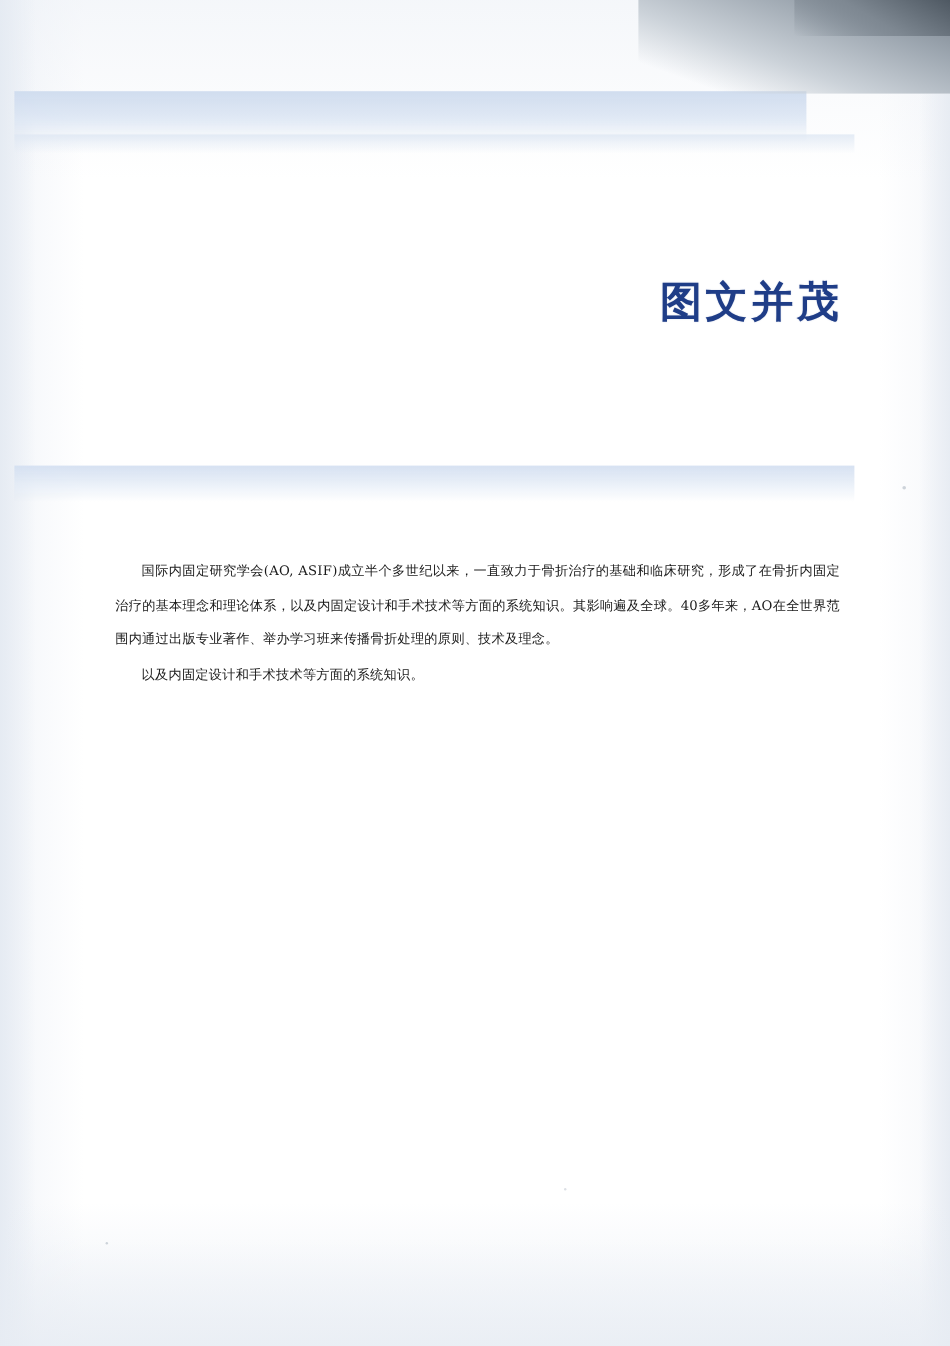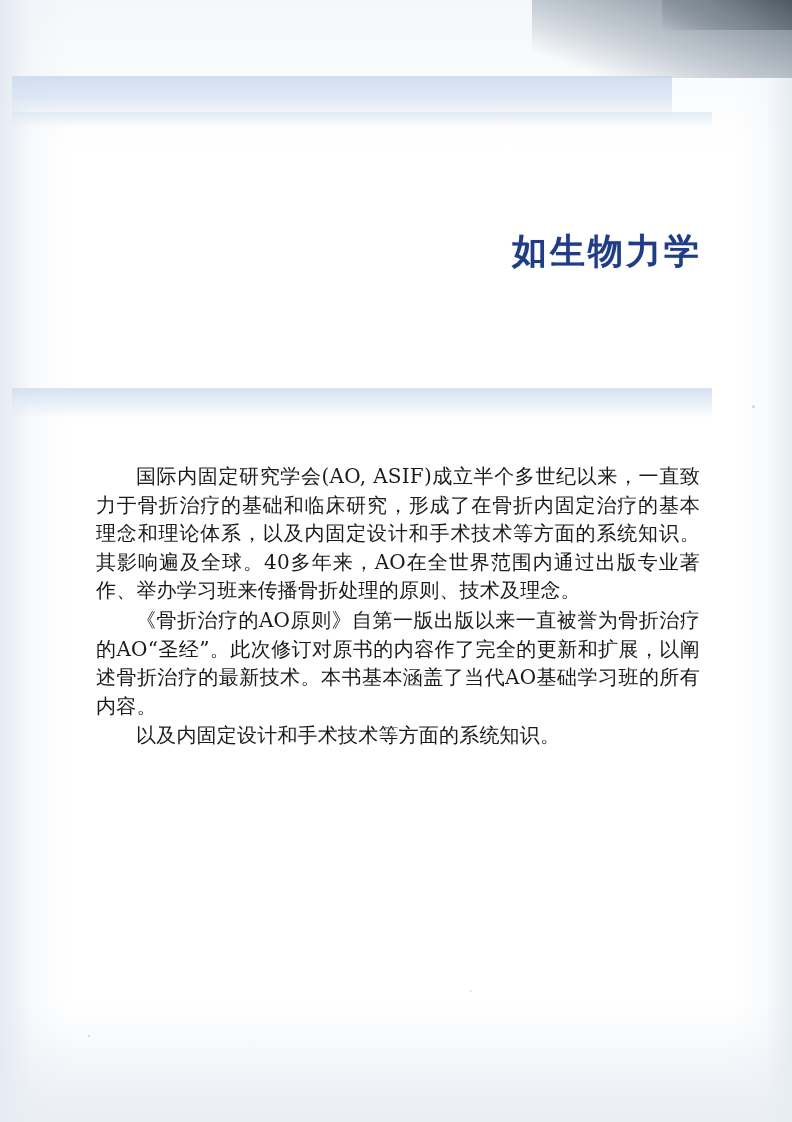--- a/index.html
+++ b/index.html
@@ -137,21 +137,21 @@
   .body-block {
     position: absolute;
     left: 96px;
     top: 462px;
     width: 604px;
   }
 
   .para {
     margin: 0 0 1px 0;
     font-family: "DejaVu Serif", "Liberation Serif", serif;
-    font-size: 20px;
+    font-size: 11px;
     line-height: 28.6px;
     color: #1a1a1a;
     text-align: justify;
     text-justify: inter-ideograph;
     text-indent: 2em;
     letter-spacing: 0.2px;
   }
 
   
   .body-block, .doc-title {
@@ -173,22 +173,21 @@
 
   <div class="scan-corner"></div>
   <div class="scan-corner-2"></div>
 
   <div class="speck" style="left:752px; top:405px; width:3px; height:3px;"></div>
   <div class="speck" style="left:88px; top:1035px; width:2px; height:2px;"></div>
   <div class="speck" style="left:470px; top:990px; width:2px; height:2px; opacity:0.5;"></div>
 
   <div class="content">
 
-    <div class="doc-title">如生物力学</div>
+    <div class="doc-title">图文并茂</div>
 
     <div class="body-block">
       <p class="para">国际内固定研究学会(AO, ASIF)成立半个多世纪以来，一直致力于骨折治疗的基础和临床研究，形成了在骨折内固定治疗的基本理念和理论体系，以及内固定设计和手术技术等方面的系统知识。其影响遍及全球。40多年来，AO在全世界范围内通过出版专业著作、举办学习班来传播骨折处理的原则、技术及理念。</p>
-      <p class="para">《骨折治疗的AO原则》自第一版出版以来一直被誉为骨折治疗的AO“圣经”。此次修订对原书的内容作了完全的更新和扩展，以阐述骨折治疗的最新技术。本书基本涵盖了当代AO基础学习班的所有内容。</p>
       <p class="para">以及内固定设计和手术技术等方面的系统知识。</p>
     </div>
 
   </div>
 </div>
 
 </body></html>

